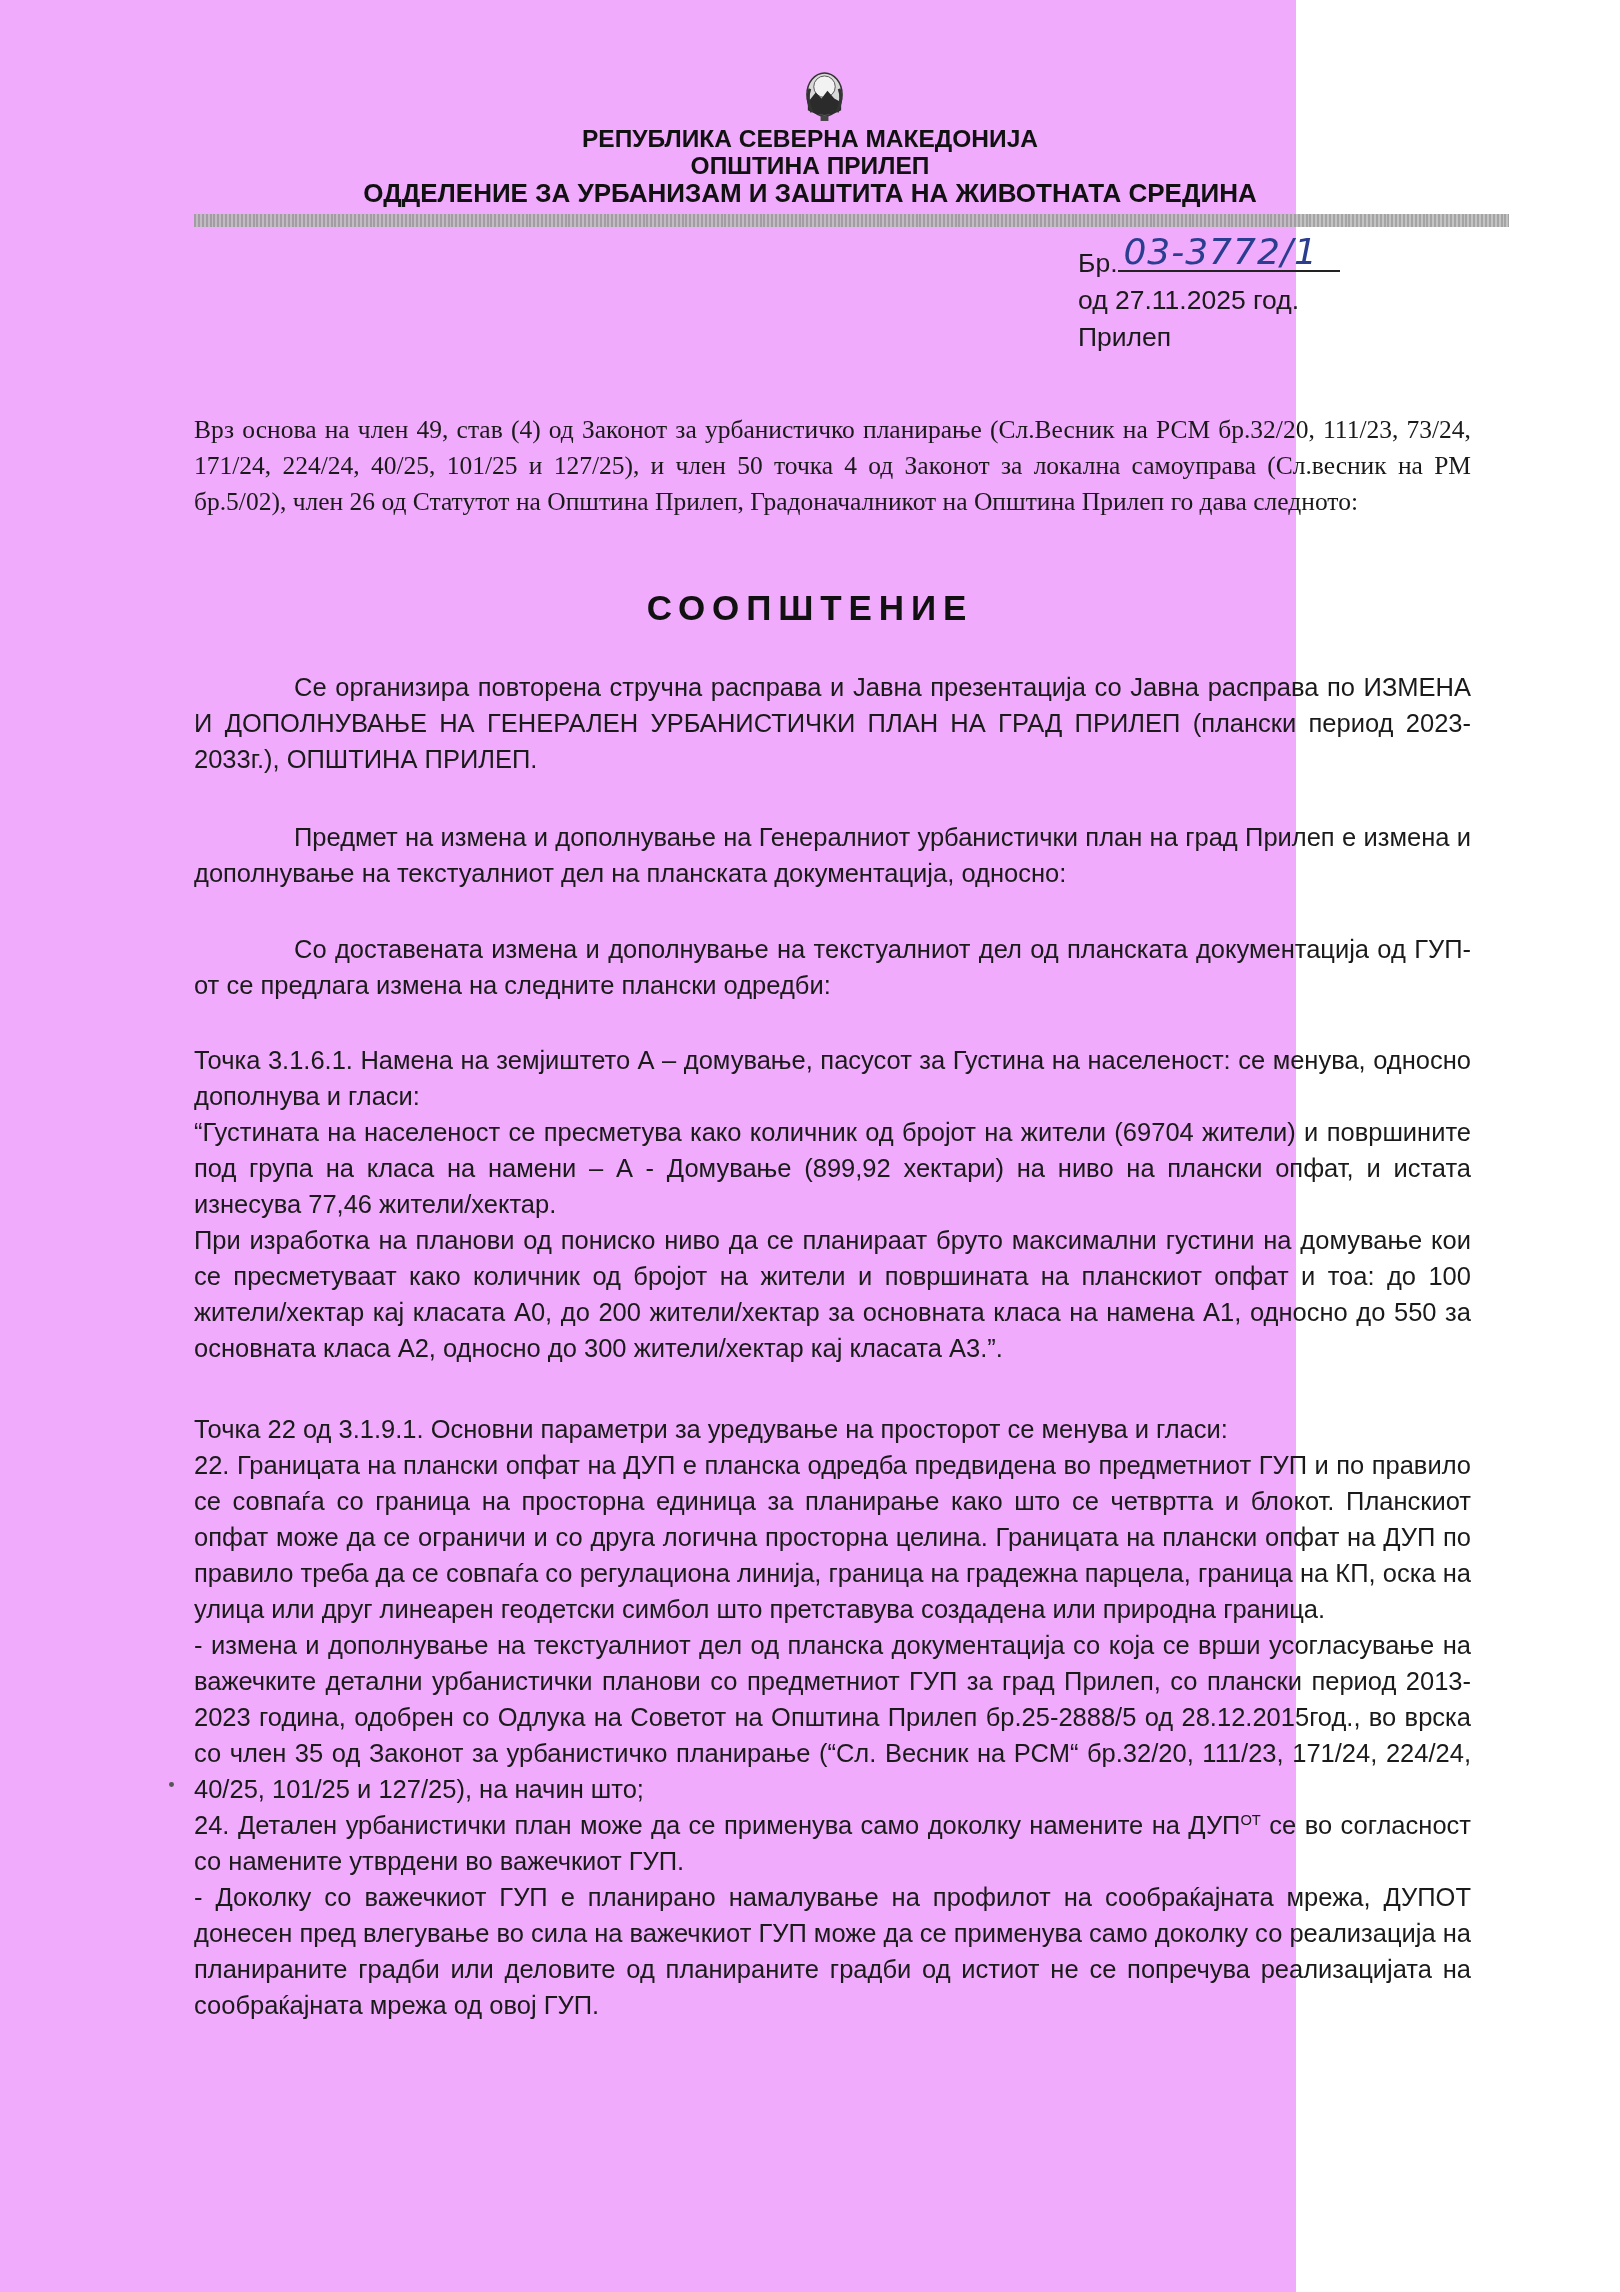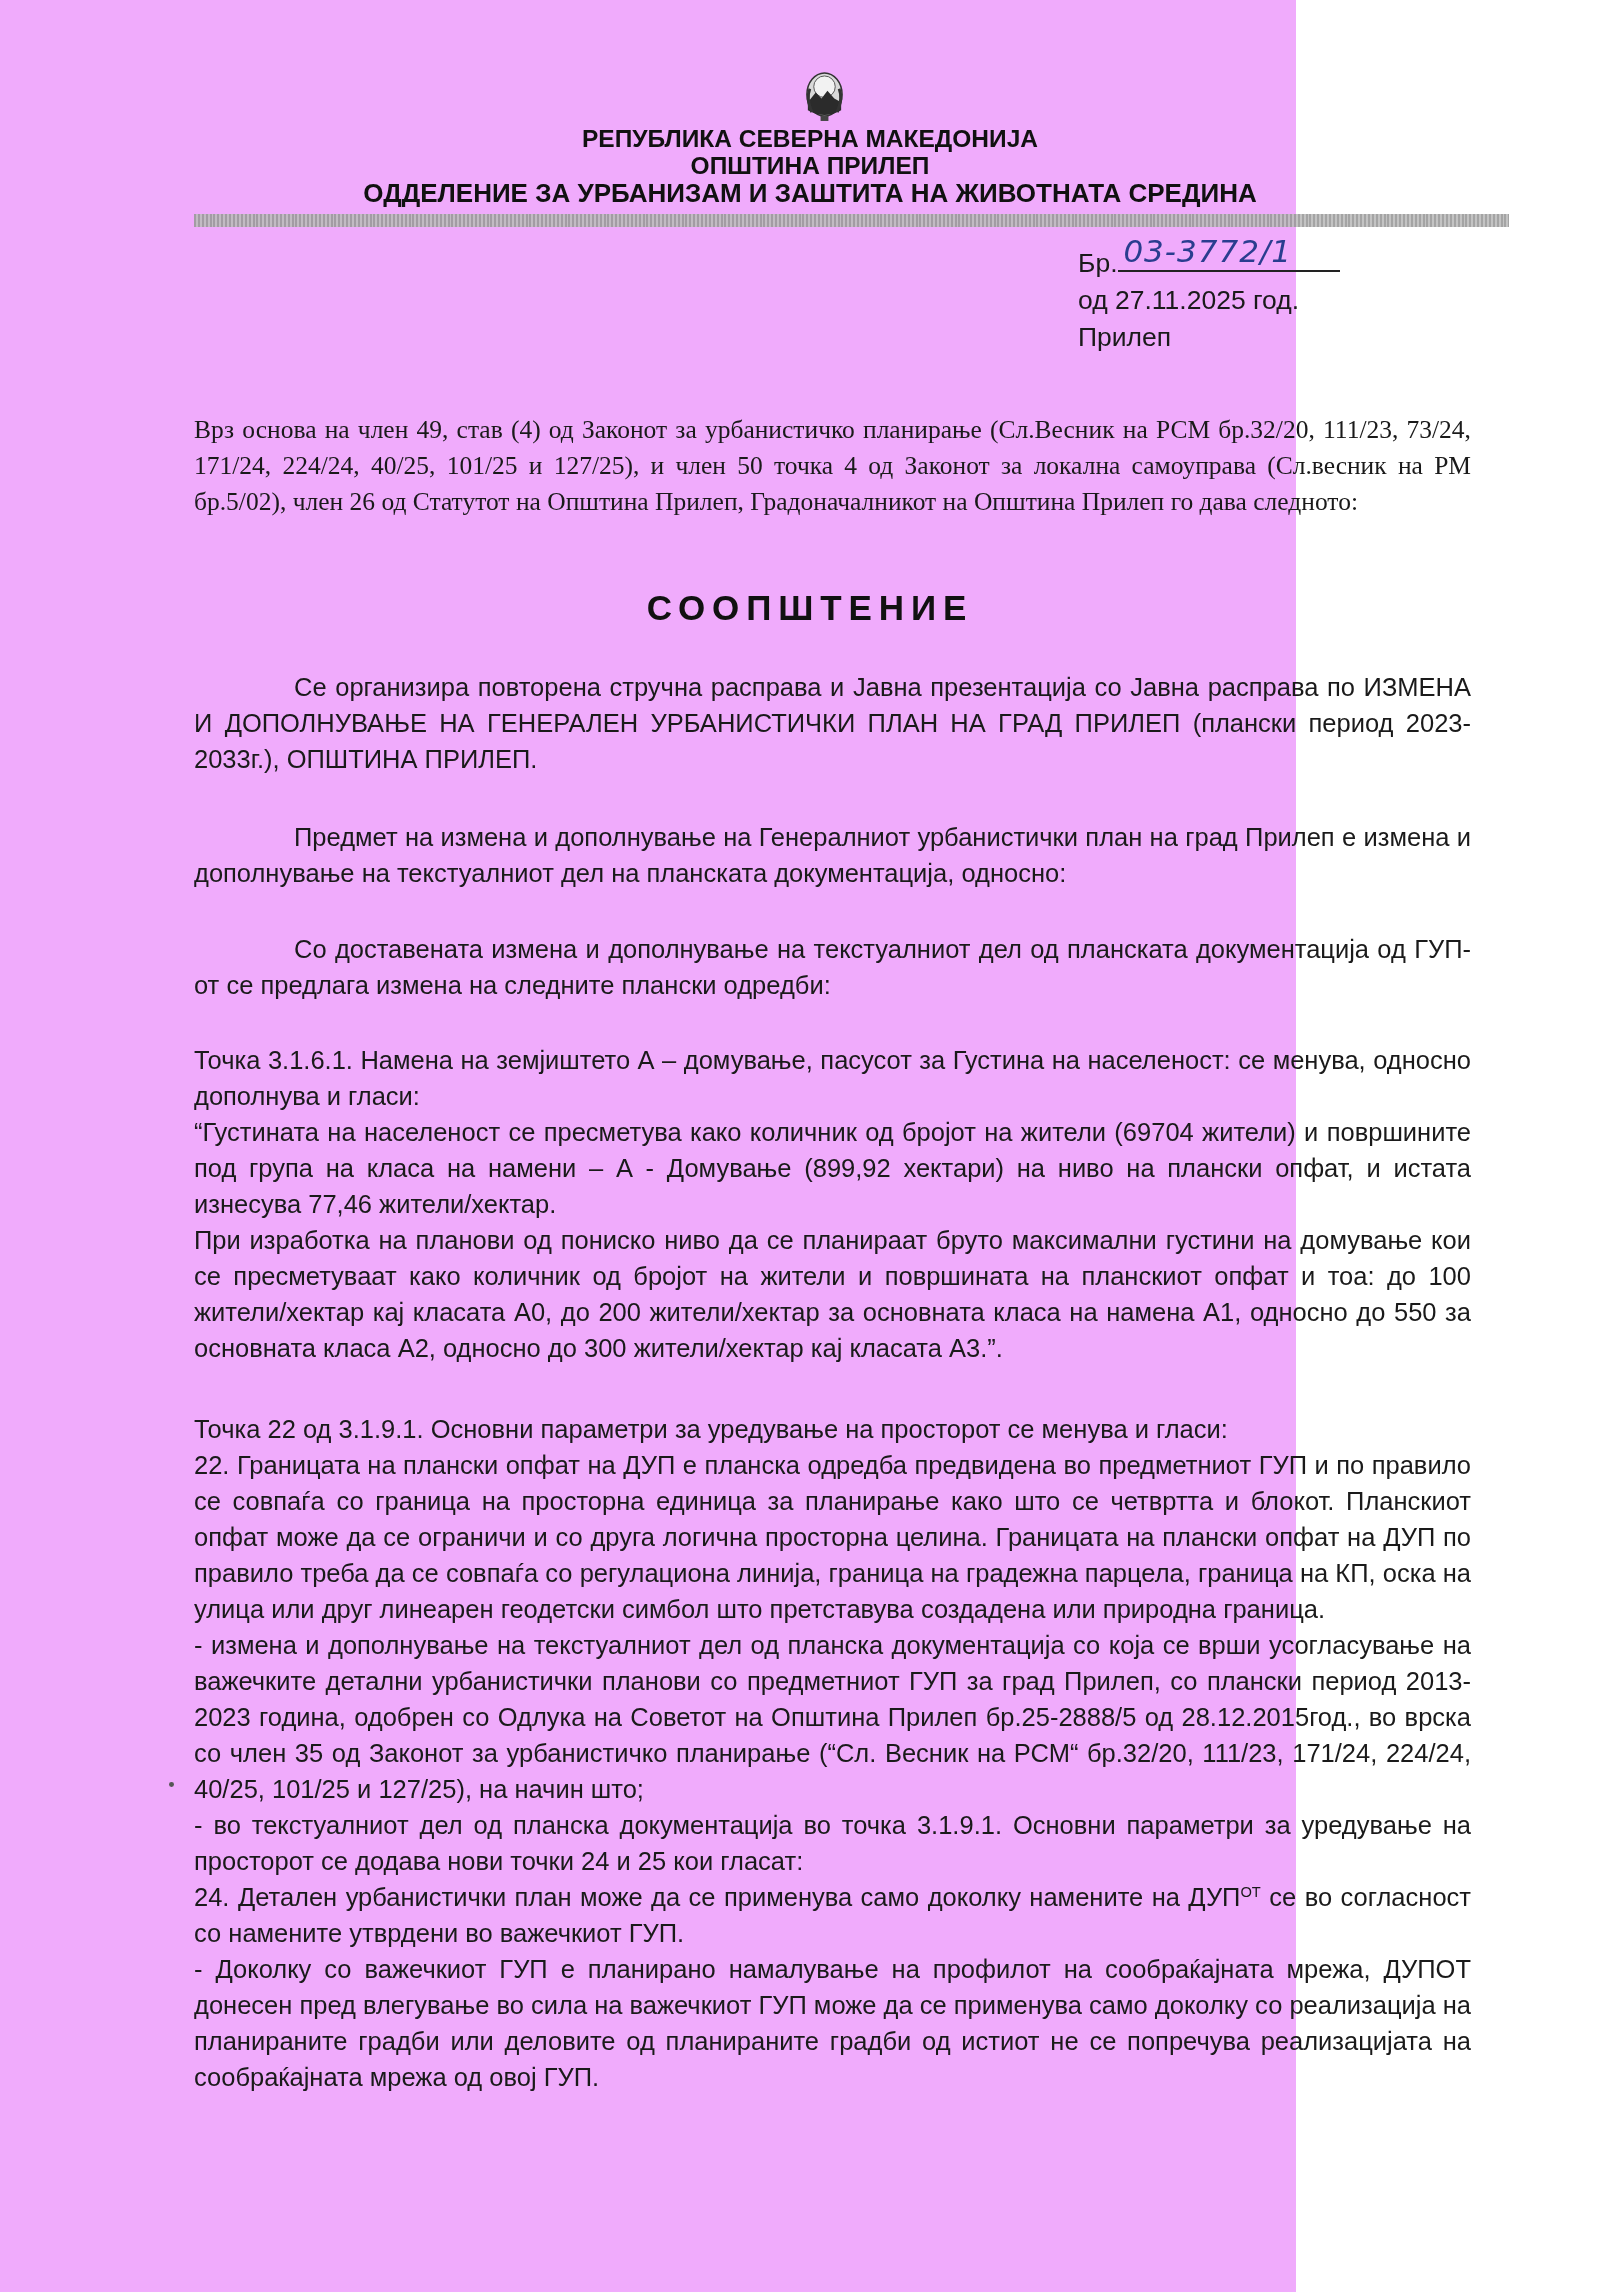--- a/index.html
+++ b/index.html
@@ -18,21 +18,21 @@
     .band { position: absolute; left: 194px; top: 214px; width: 1315px; height: 12.7px;
             background: repeating-linear-gradient(90deg, #9a9a9a 0 2px, #bdbdbd 2px 3.9px);
             opacity: 0.9; }
 
     .ref { position: absolute; left: 1078px; top: 243px; font-family: "Liberation Sans", sans-serif;
            font-size: 26.5px; line-height: 37px; color: #1a1a1a; }
     .ref .row { white-space: nowrap; position: relative; }
     .ref .num-line { display: inline-block; width: 222px; border-bottom: 2px solid #222; height: 27.4px;
                      vertical-align: baseline; position: relative; }
     .ref .hand { position: absolute; left: 5.9px; top: -9.8px; font-family: "DejaVu Sans", sans-serif;
-                 font-size: 31px; color: #2a3d8f; font-style: italic; letter-spacing: 1px; }
+                 font-size: 36px; color: #2a3d8f; font-style: italic; letter-spacing: 1px; }
 
     .body-text { position: absolute; left: 194px; width: 1277px; font-family: "Liberation Sans Narrow", "Liberation Sans", sans-serif;
                  font-size: 25.5px; line-height: 36px; color: #1a1a1a; text-align: justify; }
     .body-text p { margin: 0; }
     .indent { text-indent: 100px; }
 
     .title { position: absolute; left: 0; width: 1620px; top: 588px; text-align: center;
              font-family: "Liberation Sans", sans-serif; font-weight: bold; font-size: 35px;
              letter-spacing: 6.9px; color: #111; }
 
@@ -91,20 +91,19 @@
   <div class="body-text" style="top:1042px;">
     <p>Точка 3.1.6.1. Намена на земјиштето А – домување, пасусот за Густина на населеност: се менува, односно дополнува и гласи:</p>
     <p>“Густината на населеност се пресметува како количник од бројот на жители (69704 жители) и површините под група на класа на намени – А - Домување (899,92 хектари) на ниво на плански опфат, и истата изнесува 77,46 жители/хектар.</p>
     <p>При изработка на планови од пониско ниво да се планираат бруто максимални густини на домување кои се пресметуваат како количник од бројот на жители и површината на планскиот опфат и тоа: до 100 жители/хектар кај класата А0, до 200 жители/хектар за основната класа на намена А1, односно до 550 за основната класа А2, односно до 300 жители/хектар кај класата А3.”.</p>
   </div>
 
   <div class="body-text" style="top:1411px;">
     <p>Точка 22 од 3.1.9.1. Основни параметри за уредување на просторот се менува и гласи:</p>
     <p>22. Границата на плански опфат на ДУП е планска одредба предвидена во предметниот ГУП и по правило се совпаѓа со граница на просторна единица за планирање како што се четвртта и блокот. Планскиот опфат може да се ограничи и со друга логична просторна целина. Границата на плански опфат на ДУП по правило треба да се совпаѓа со регулациона линија, граница на градежна парцела, граница на КП, оска на улица или друг линеарен геодетски симбол што претставува создадена или природна граница.</p>
     <p>- измена и дополнување на текстуалниот дел од планска документација со која се врши усогласување на важечките детални урбанистички планови со предметниот ГУП за град Прилеп, со плански период 2013-2023 година, одобрен со Одлука на Советот на Општина Прилеп бр.25-2888/5 од 28.12.2015год., во врска со член 35 од Законот за урбанистичко планирање (“Сл. Весник на РСМ“ бр.32/20, 111/23, 171/24, 224/24, 40/25, 101/25 и 127/25), на начин што;</p>
-    <p>- во текстуалниот дел од планска документација во точка 3.1.9.1. Основни параметри за уредување на просторот се додава нови точки 24 и 25 кои гласат:</p>
     <p><span>24. Детален урбанистички план може да се применува само доколку намените на ДУП</span><sup>ОТ</sup><span> се во согласност со намените утврдени во важечкиот ГУП.</span></p>
     <p>- Доколку со важечкиот ГУП е планирано намалување на профилот на сообраќајната мрежа, ДУПОТ донесен пред влегување во сила на важечкиот ГУП може да се применува само доколку со реализација на планираните градби или деловите од планираните градби од истиот не се попречува реализацијата на сообраќајната мрежа од овој ГУП.</p>
   </div>
 
   <div class="margin-dot" style="left:169px; top:1782px;"></div>
 </div>
 
 
 </body></html>

